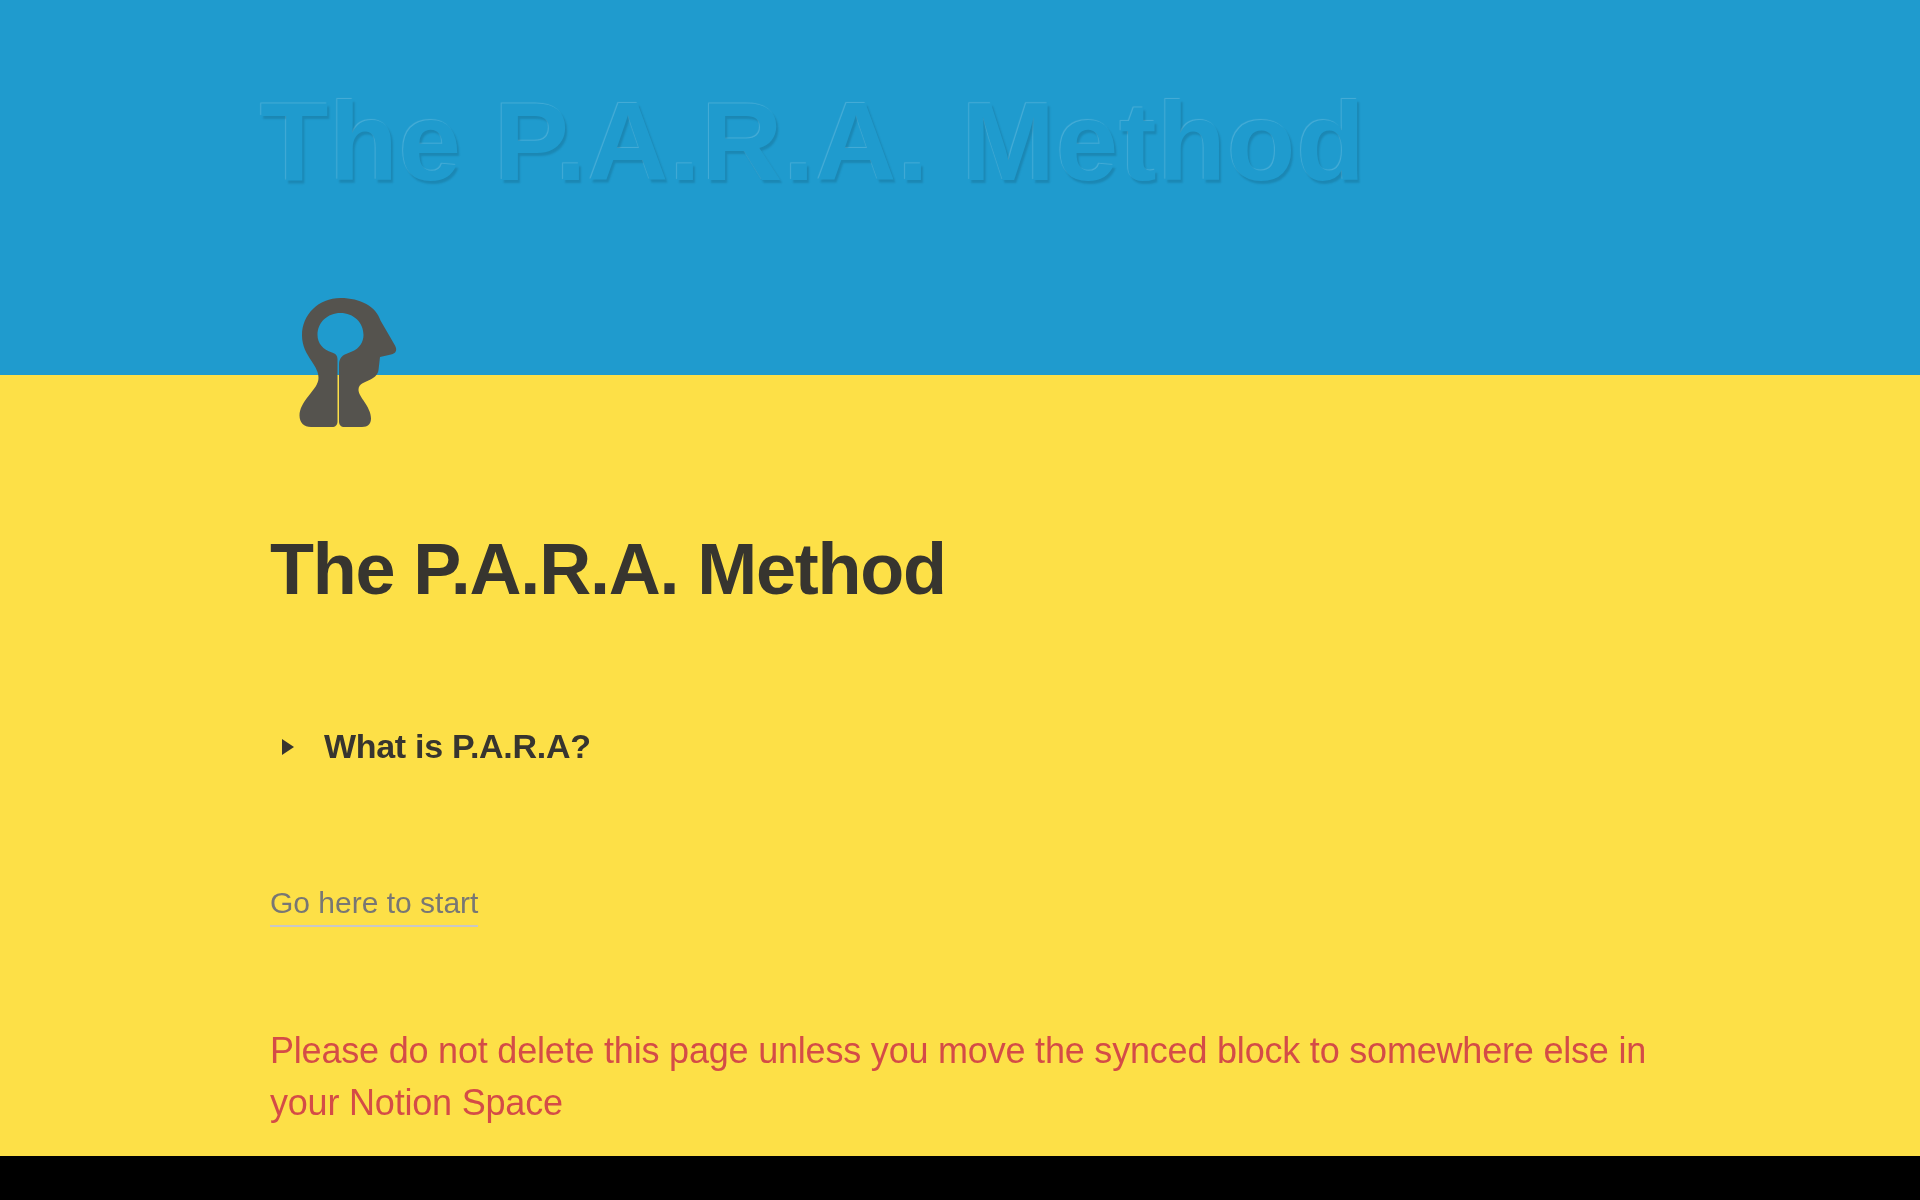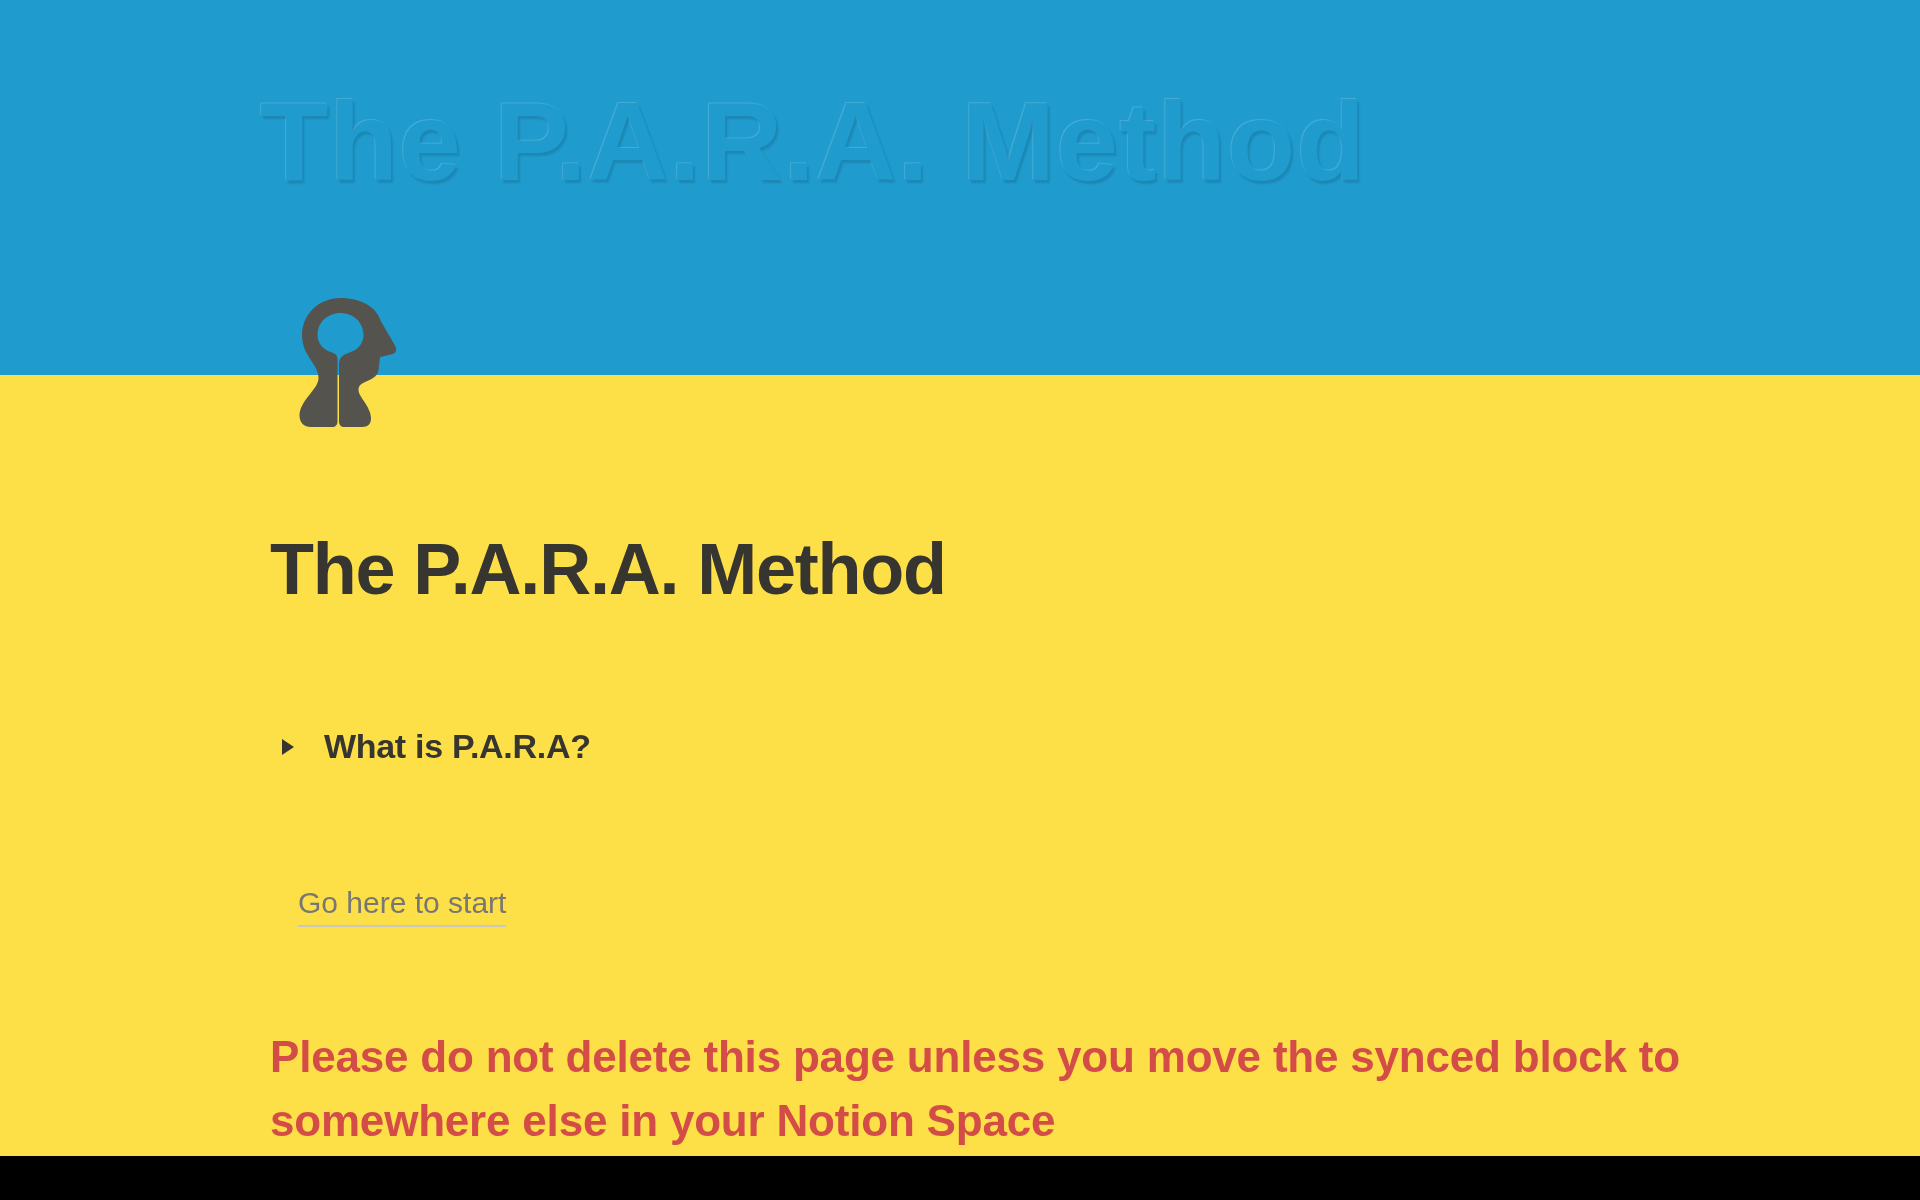--- a/index.html
+++ b/index.html
@@ -118,31 +118,30 @@
     left: 0;
     top: 510px;
     font-size: 30px;
     color: #787774;
     text-decoration: none;
     border-bottom: 2px solid #c9c8c5;
     padding-bottom: 4px;
     line-height: 1.2;
     cursor: pointer;
     white-space: nowrap;
-    margin-left: 28px;
   }
 
   
   .warning {
     position: absolute;
     left: 0;
     top: 650px;
     width: 1430px;
-    font-size: 44px;
-    font-weight: 700;
+    font-size: 36px;
+    font-weight: 400;
     line-height: 1.45;
     color: #d44c47;
     letter-spacing: -0.2px;
   }
 
   
   .bottom-bar {
     position: absolute;
     left: 0;
     top: 1156px;

